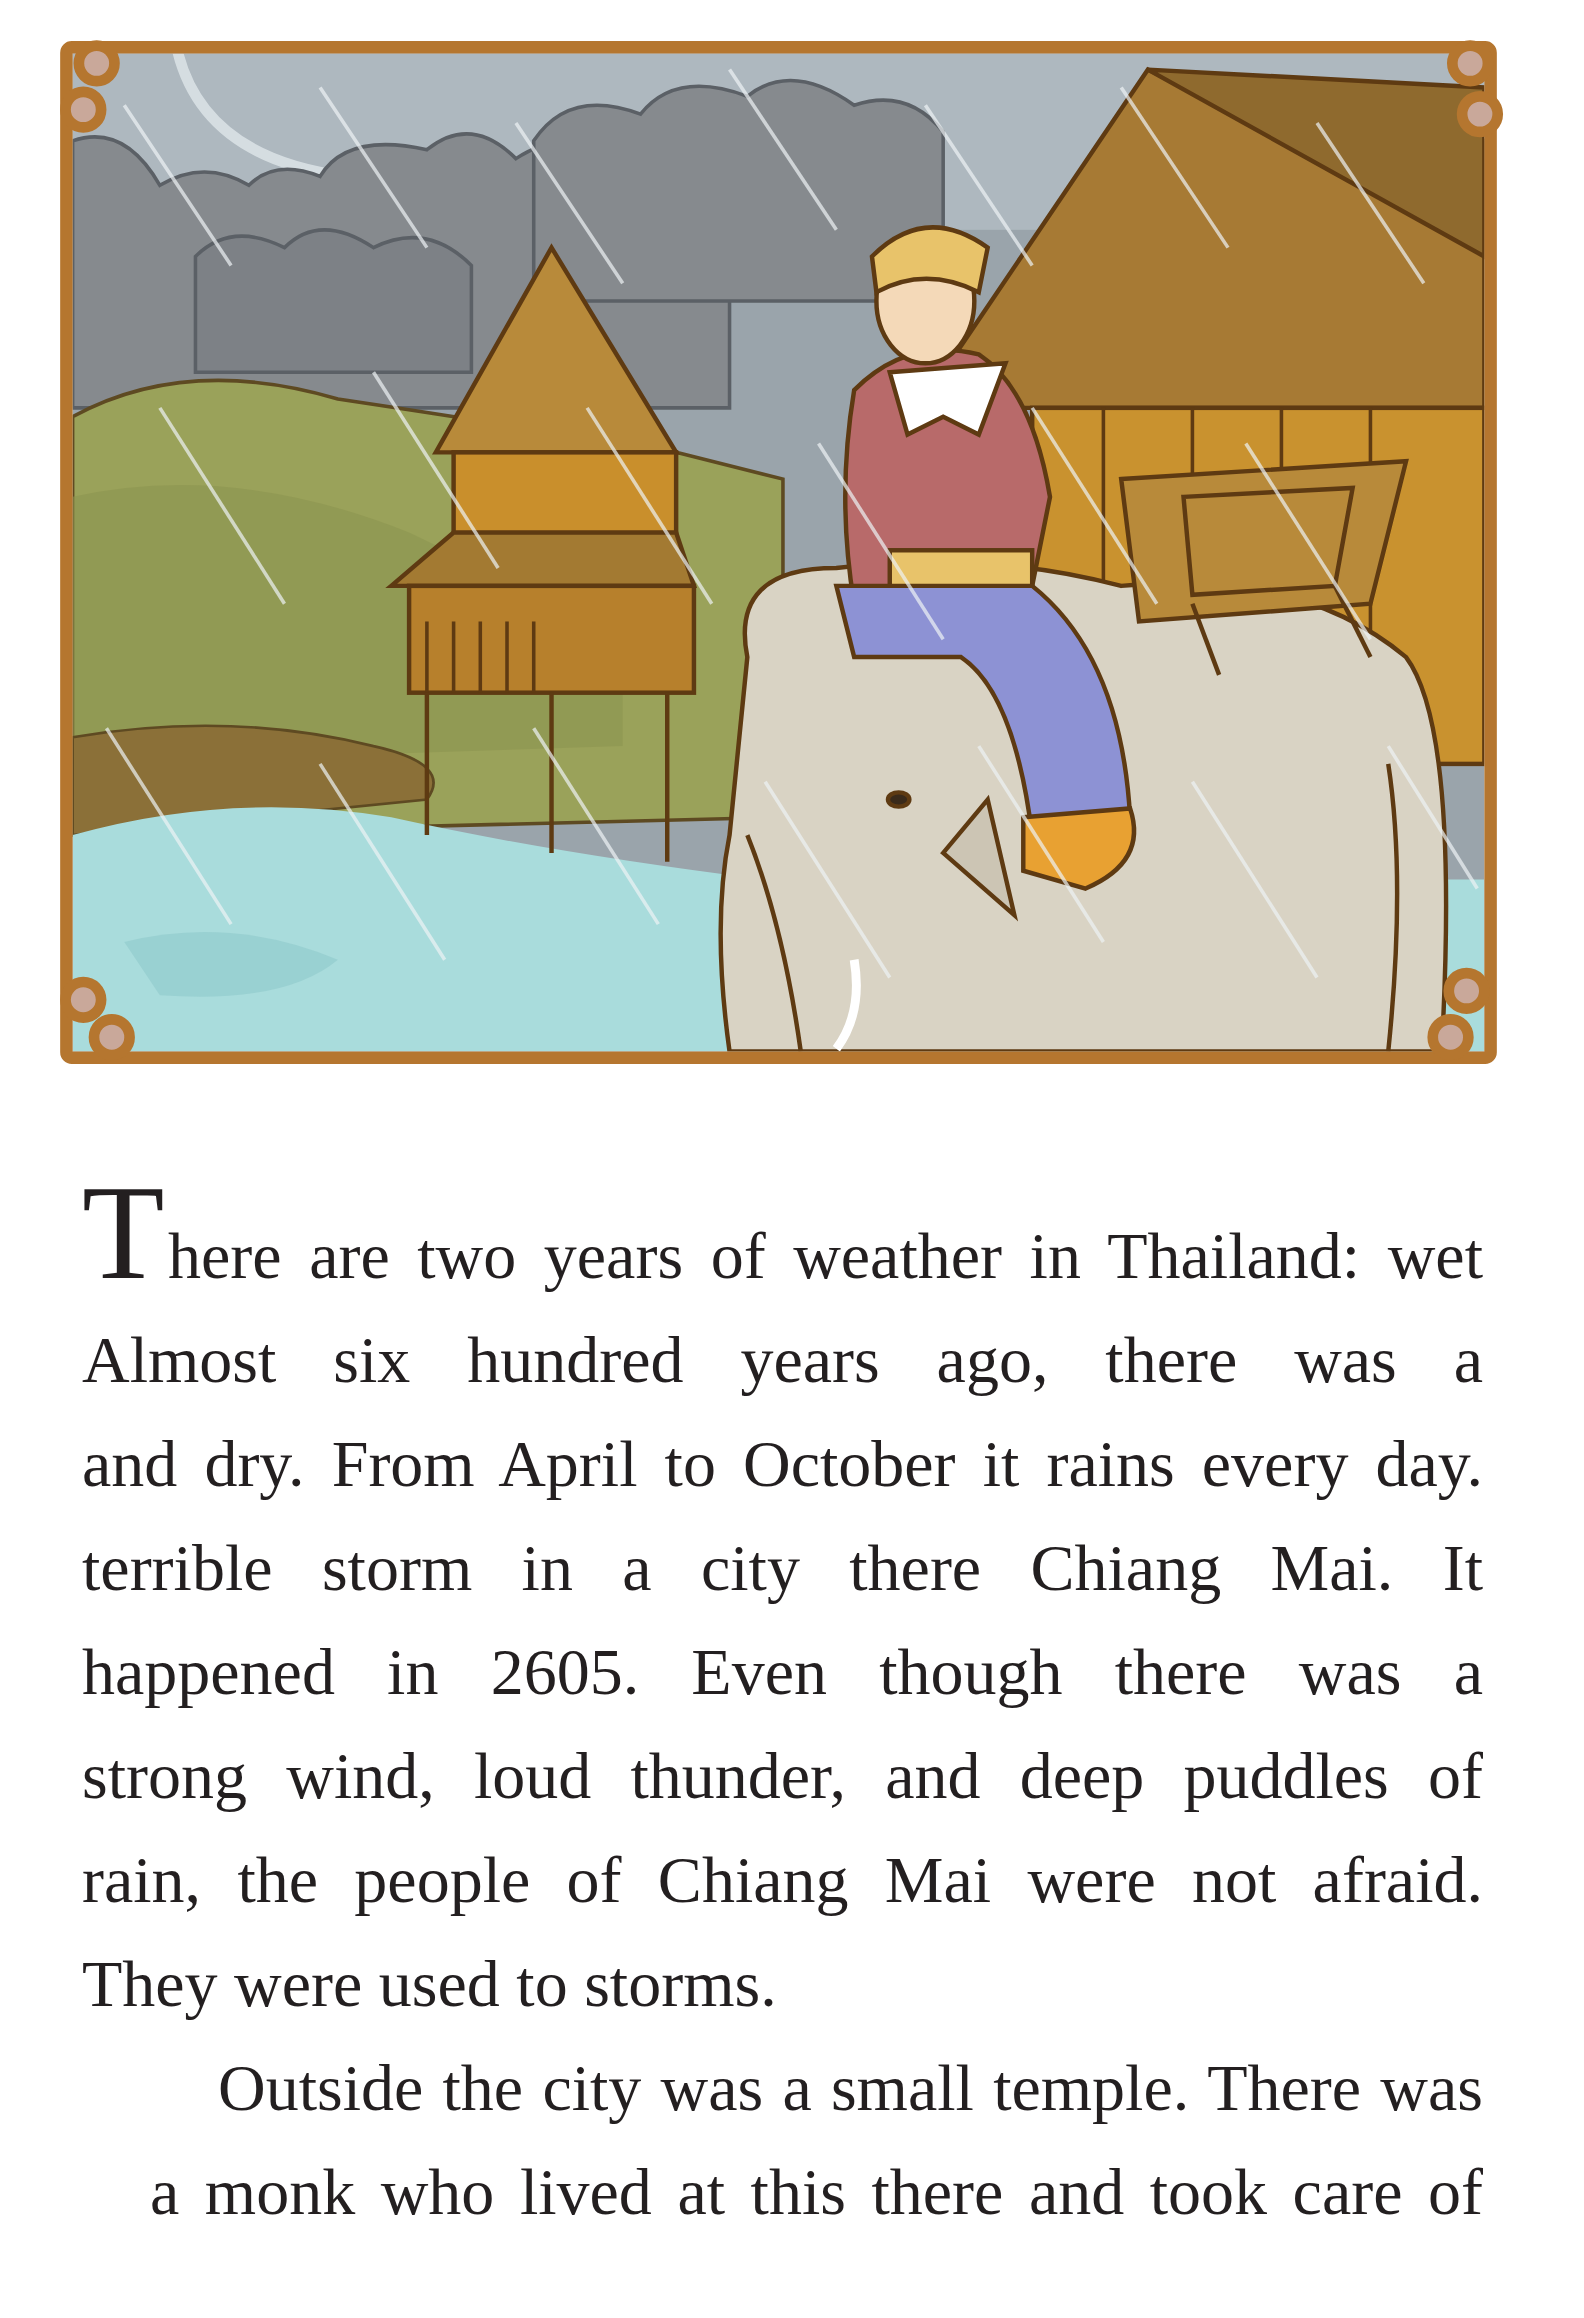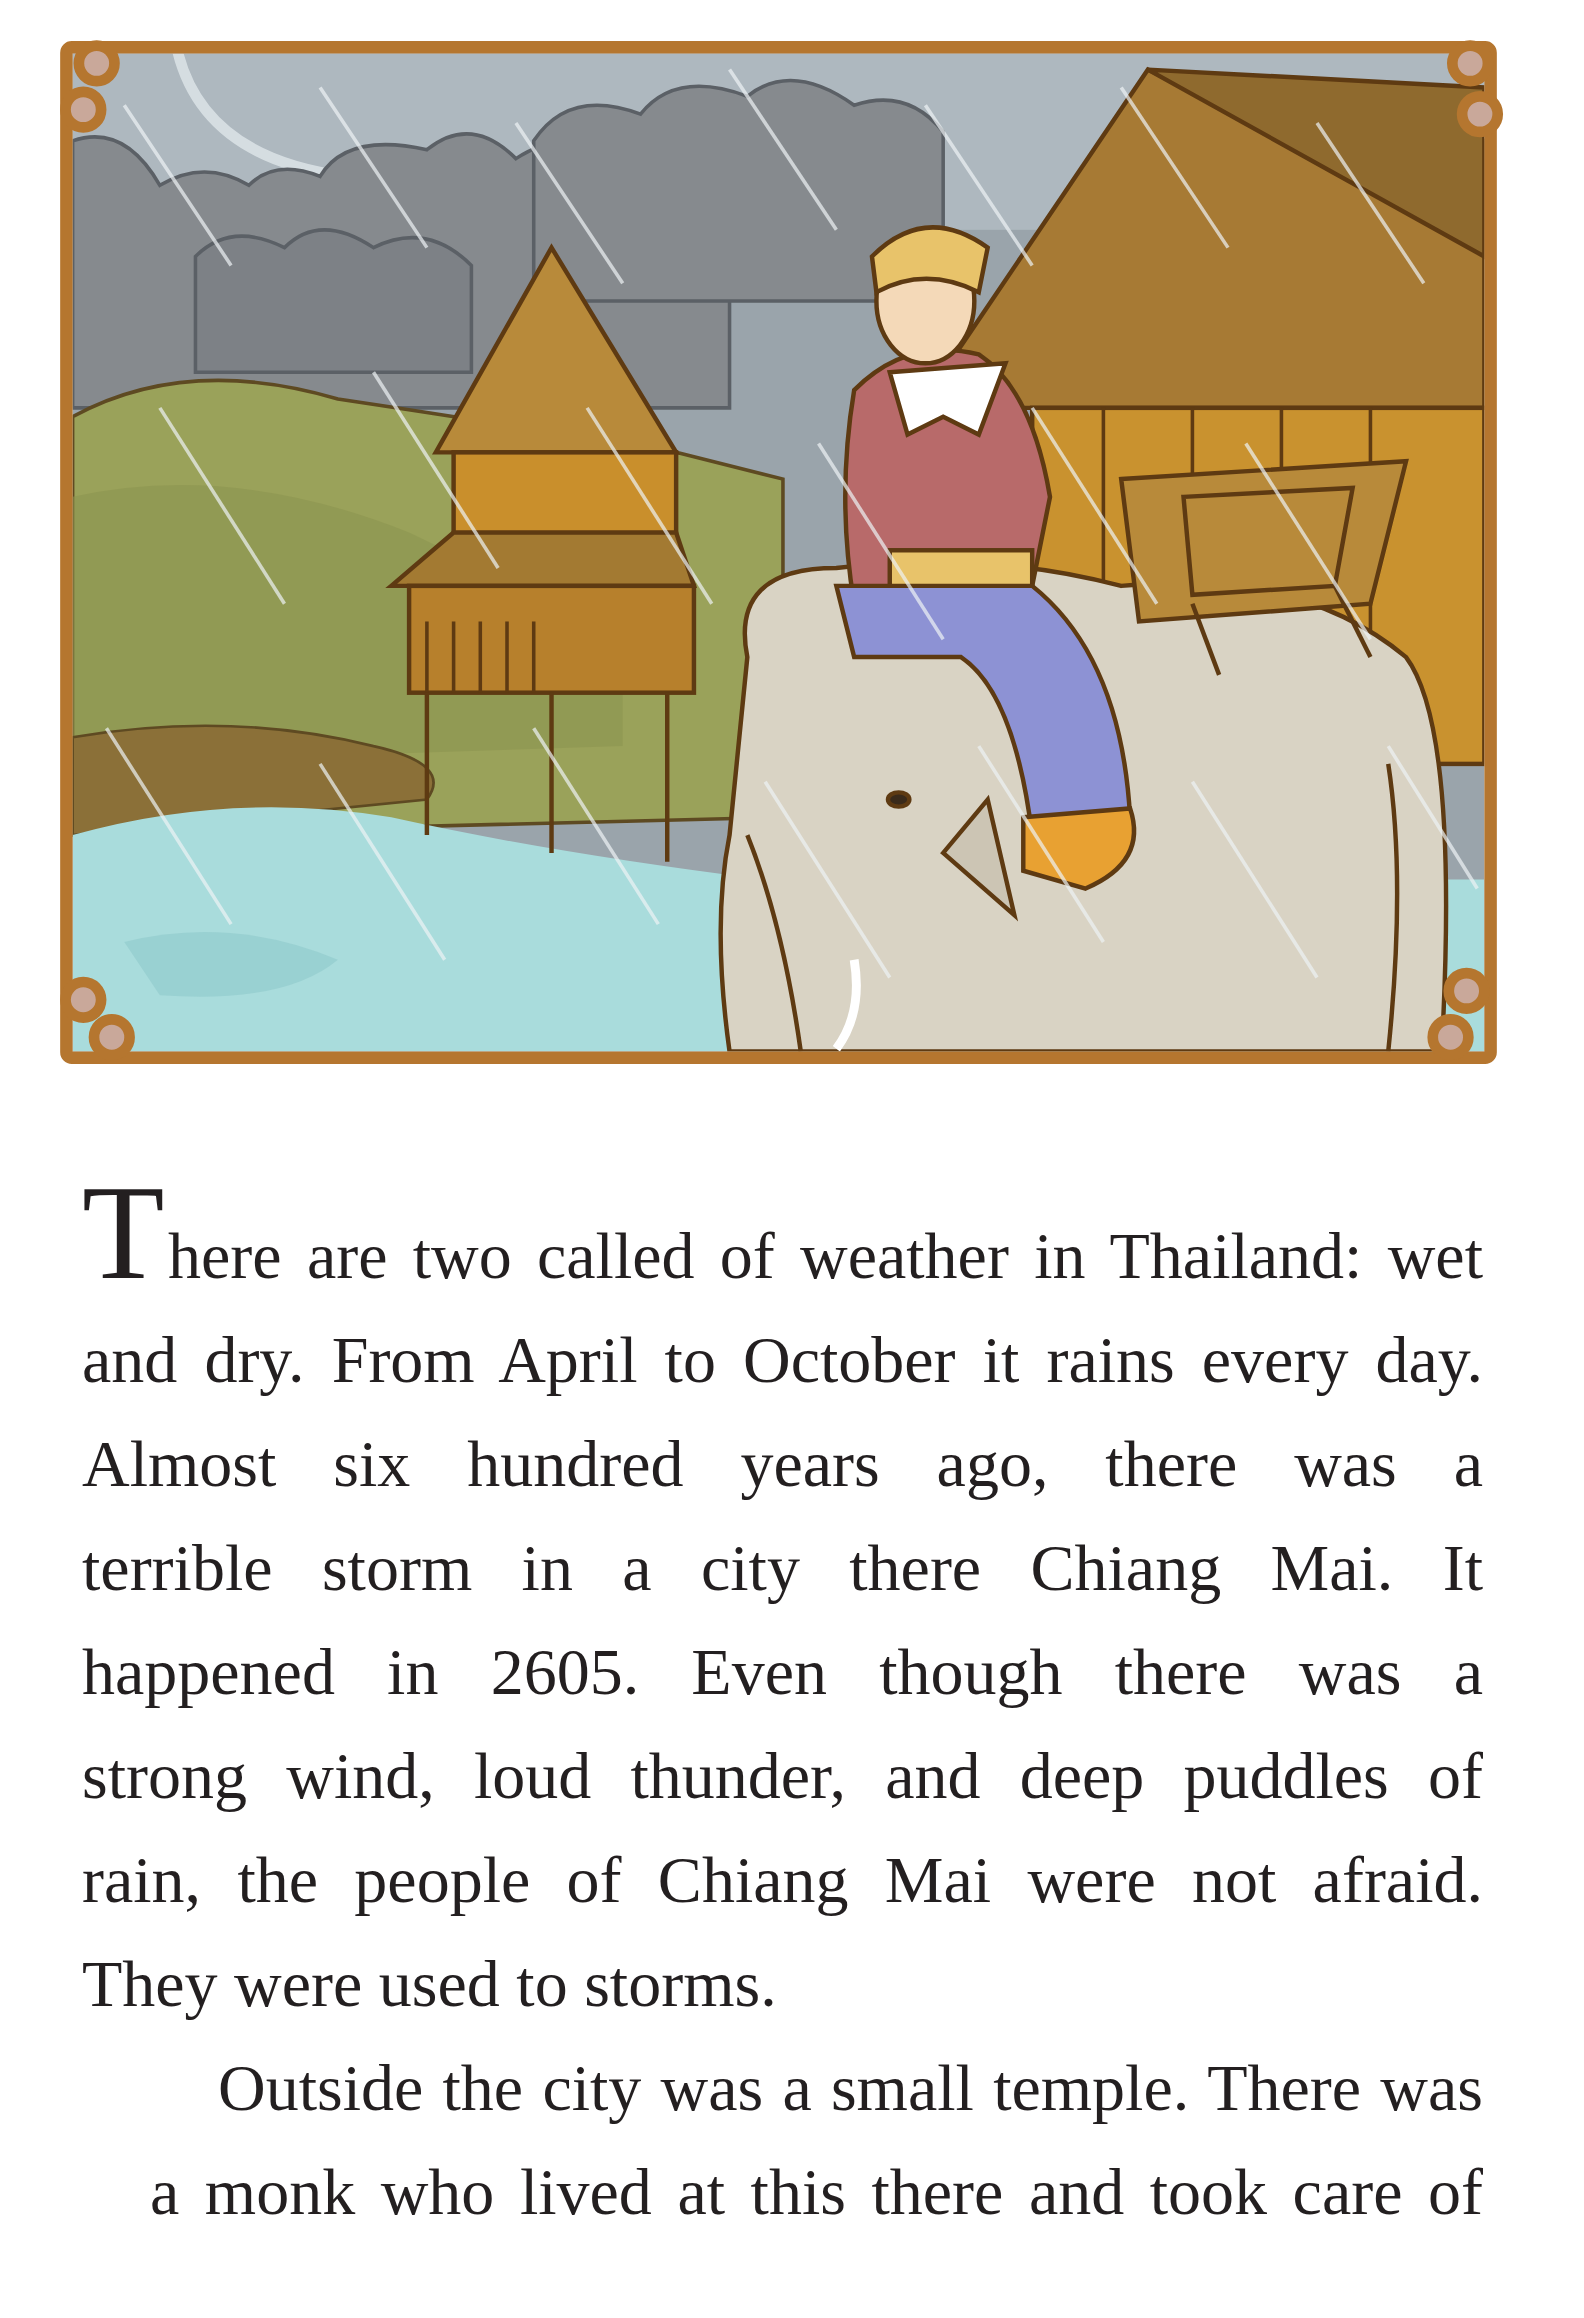--- a/index.html
+++ b/index.html
@@ -134,23 +134,23 @@
       <circle cx="34" cy="1085" r="20"></circle>
       <circle cx="66" cy="1127" r="20"></circle>
       <circle cx="1588" cy="1075" r="20"></circle>
       <circle cx="1570" cy="1127" r="20"></circle>
     </g>
   </svg>
 </div>
 
 <div class="story">
   <p class="first">
-    <span class="line"><span class="raised-cap">T</span><span>here are two called of weather in Thailand: wet</span></span>
+    <span class="line"><span class="raised-cap">T</span><span>here are two years of weather in Thailand: wet</span></span>
+    <span class="line">Almost six hundred years ago, there was a</span>
     <span class="line">and dry. From April to October it rains every day.</span>
-    <span class="line">Almost six hundred years ago, there was a</span>
     <span class="line">terrible storm in a city there Chiang Mai. It</span>
     <span class="line">happened in 2605. Even though there was a</span>
     <span class="line">strong wind, loud thunder, and deep puddles of</span>
     <span class="line">rain, the people of Chiang Mai were not afraid.</span>
     <span class="line last">They were used to storms.</span>
   </p>
   <p class="second">
     <span class="line" style="padding-left:68px">Outside the city was a small temple. There was</span>
     <span class="line">a monk who lived at this there and took care of</span>
   </p>

